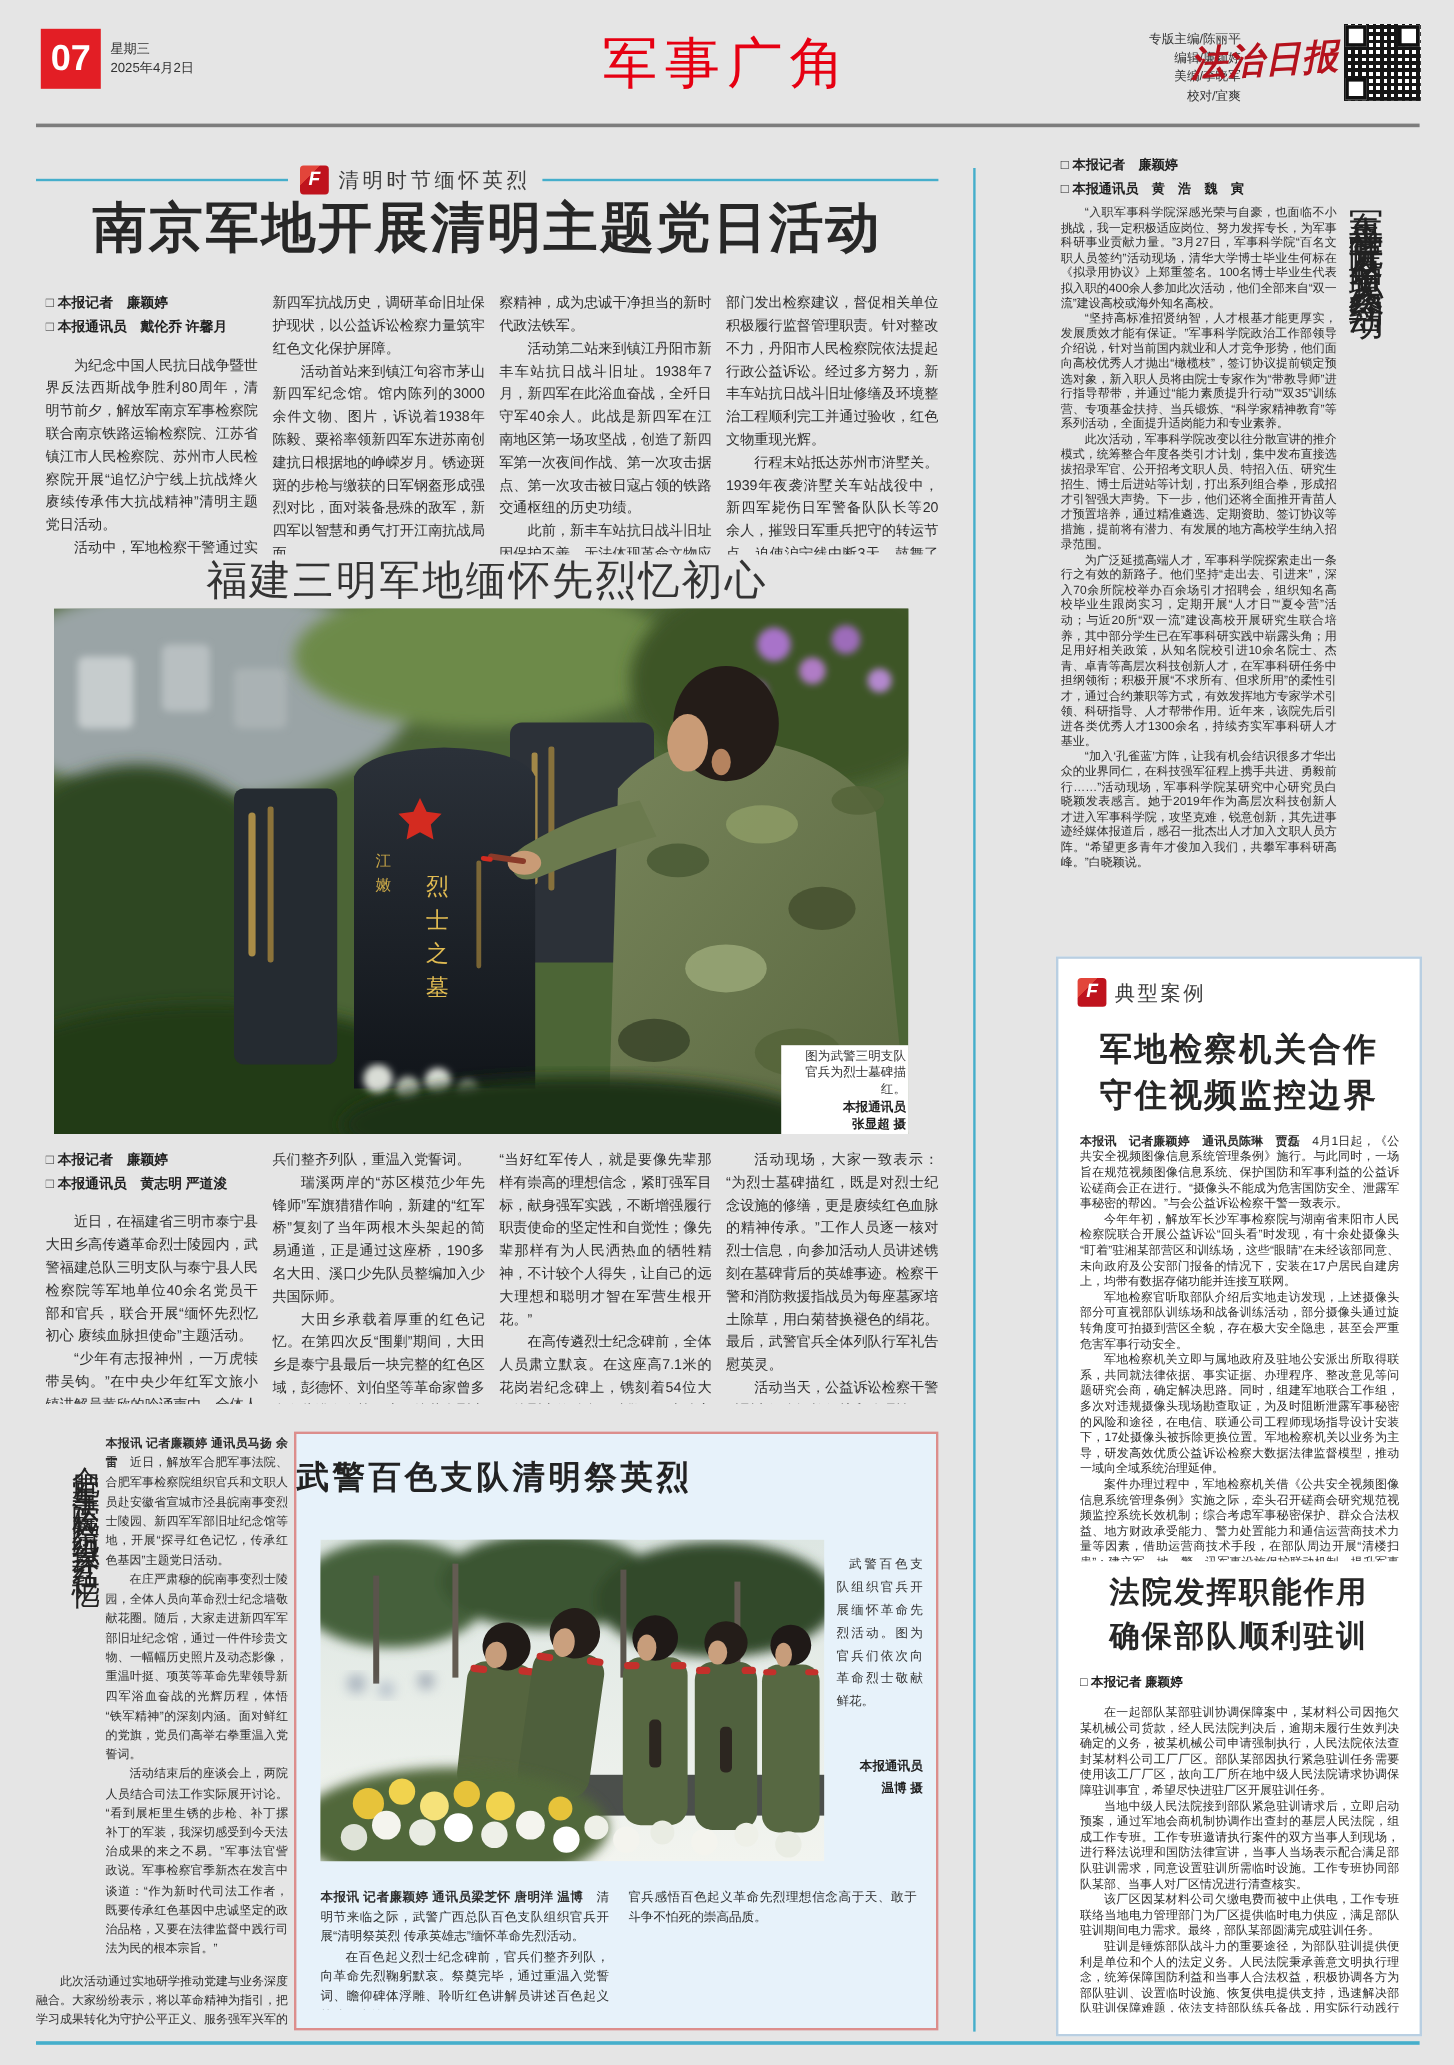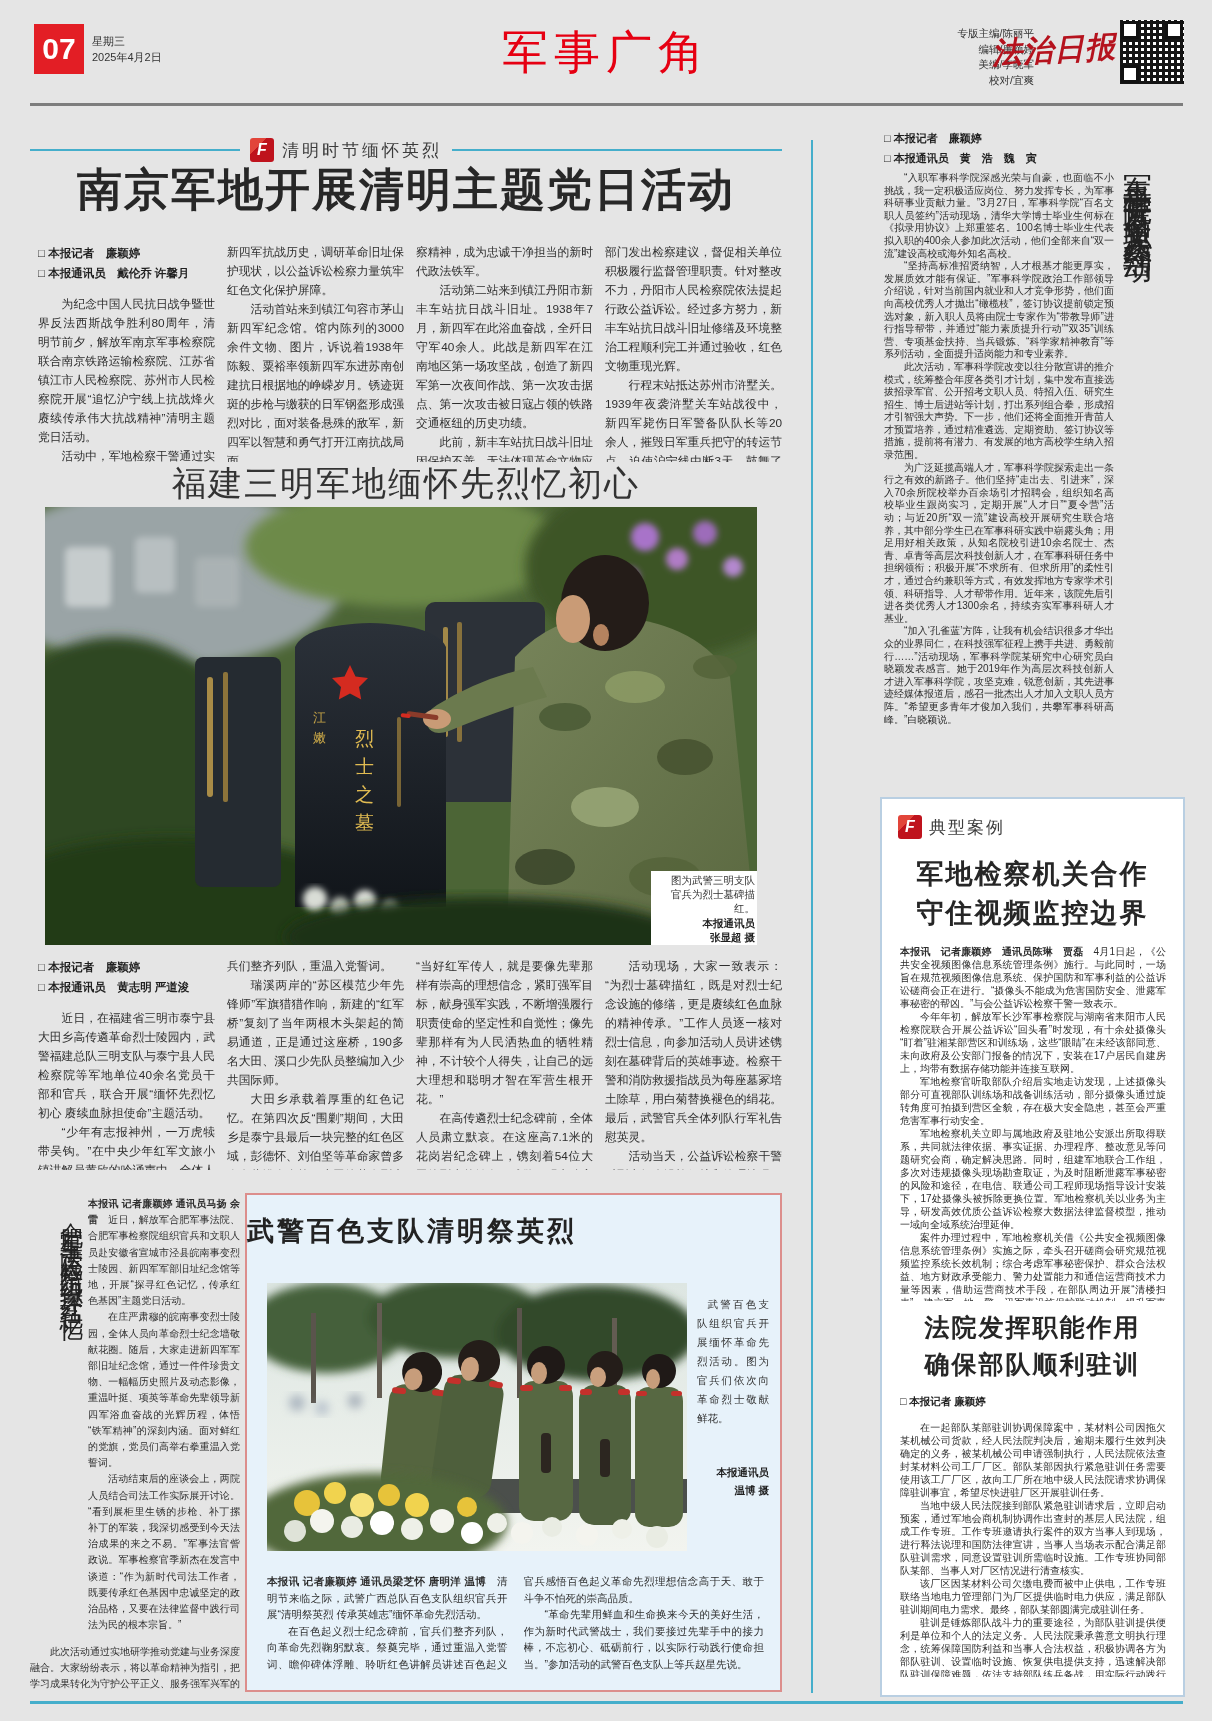--- a/index.html
+++ b/index.html
@@ -390,21 +390,20 @@
       <div>本报通讯员</div>
       <div>温博 摄</div>
     </div>
     <div class="baise-cols">
       <div class="col">
         <p class="para cont"><b class="leadbold">本报讯 记者廉颖婷 通讯员梁芝怀 唐明洋 温博　</b><span>清明节来临之际，武警广西总队百色支队组织官兵开展“清明祭英烈 传承英雄志”缅怀革命先烈活动。</span></p>
         <p class="para">在百色起义烈士纪念碑前，官兵们整齐列队，向革命先烈鞠躬默哀。祭奠完毕，通过重温入党誓词、瞻仰碑体浮雕、聆听红色讲解员讲述百色起义战斗故事等活动，引导</p>
       </div>
       <div class="col">
         <p class="para cont">官兵感悟百色起义革命先烈理想信念高于天、敢于斗争不怕死的崇高品质。</p>
-        <p class="para">“革命先辈用鲜血和生命换来今天的美好生活，作为新时代武警战士，我们要接过先辈手中的接力棒，不忘初心、砥砺前行，以实际行动践行使命担当。”参加活动的武警百色支队上等兵赵星先说。</p>
       </div>
     </div>
   </div>
 
   <div class="abs acad-byline">
     <div class="byline">
       <div>□ 本报记者　廉颖婷</div>
       <div>□ 本报通讯员　黄　浩　魏　寅</div>
     </div>
   </div>

